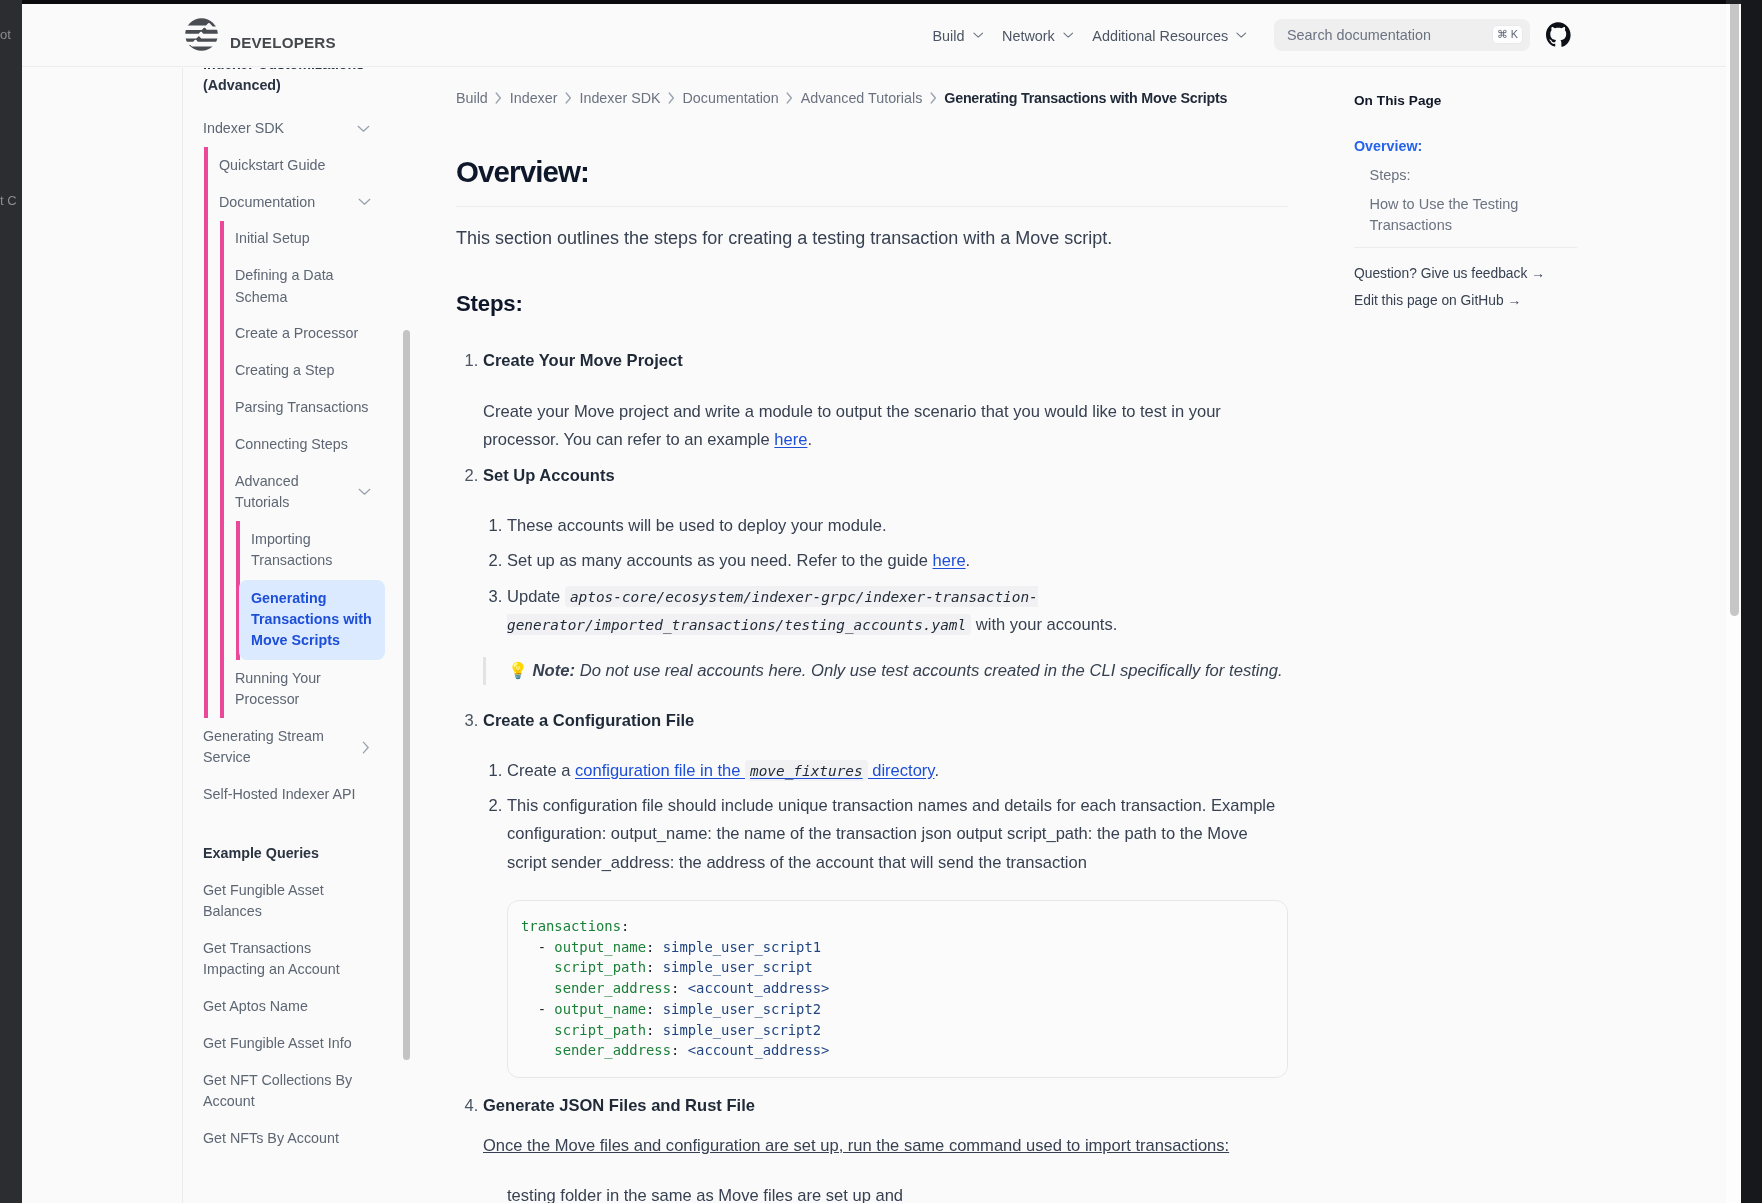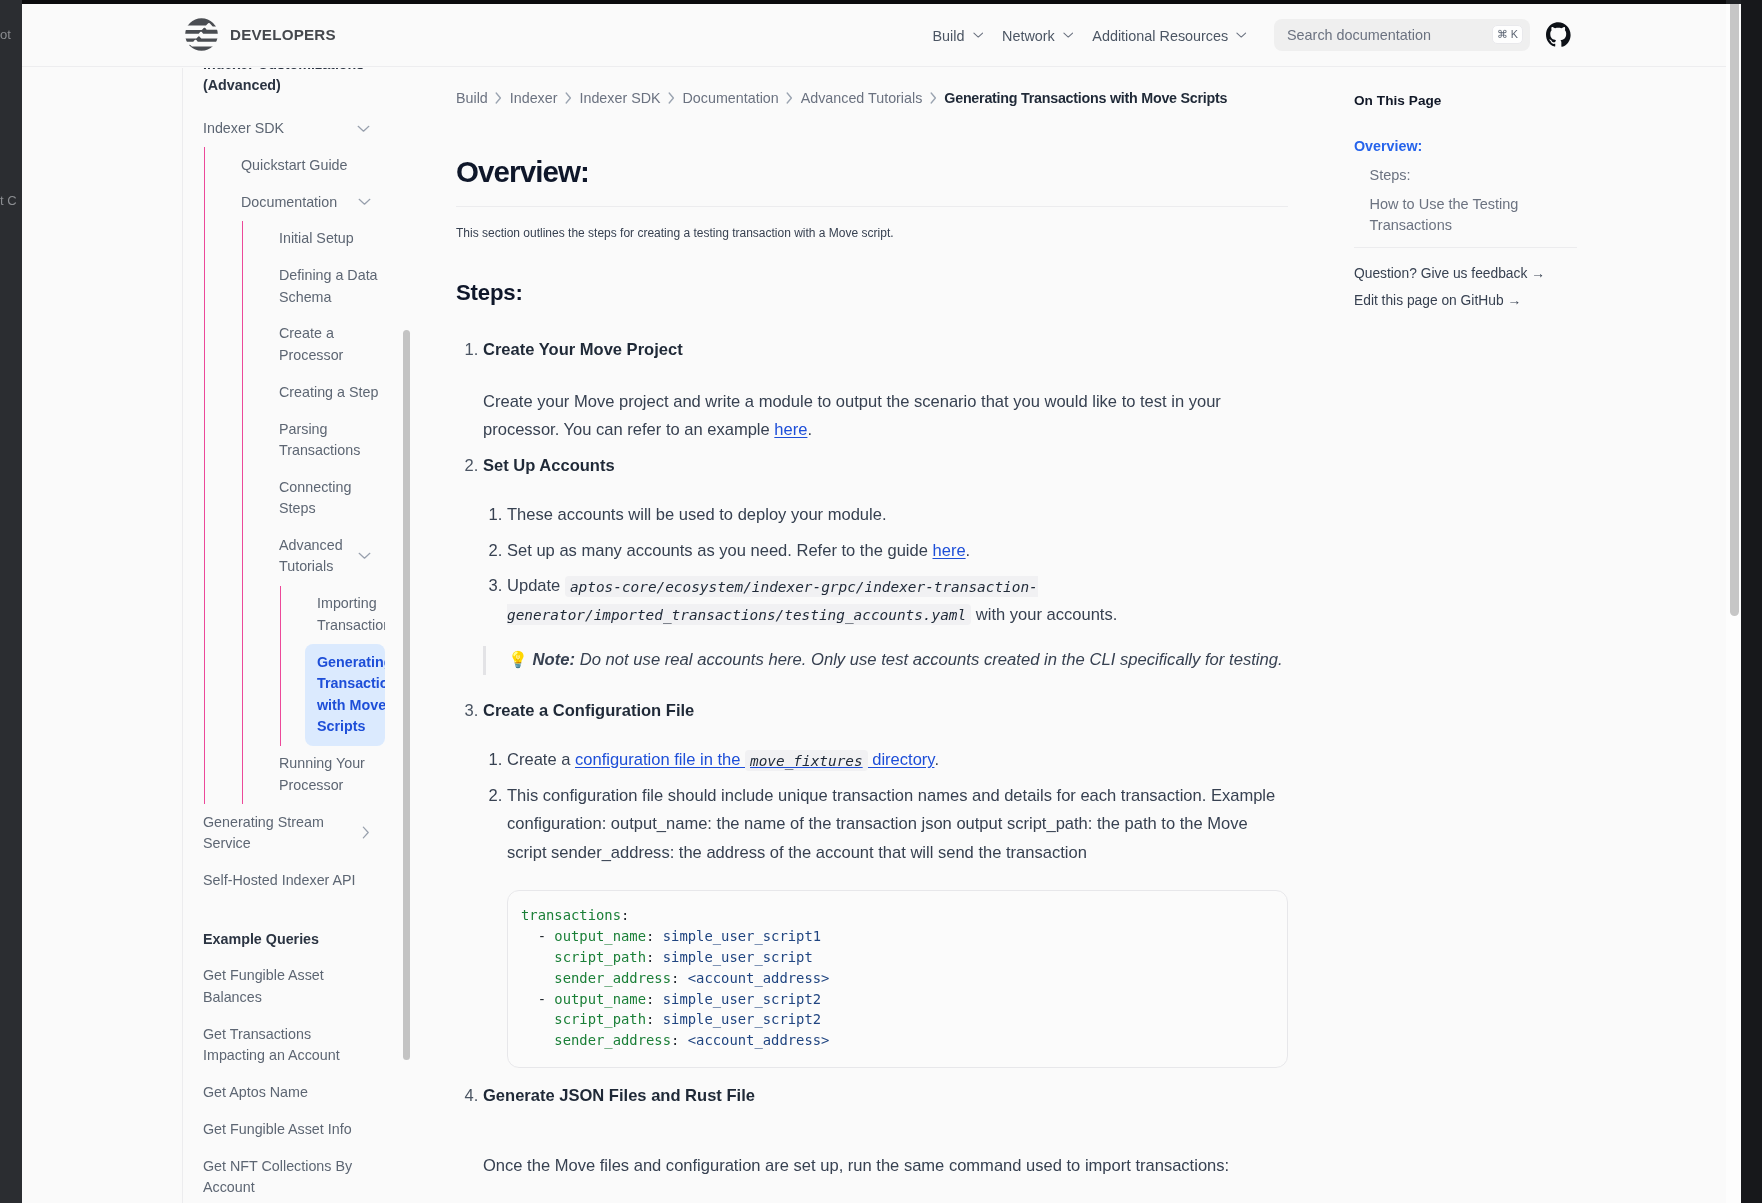--- a/index.html
+++ b/index.html
@@ -11,21 +11,21 @@
   .bg-dark-left { position:absolute; left:0; top:0; width:42px; height:1203px; background:#2b2d31; }
   .dkl-text { position:absolute; left:0; color:#8b8d91; font-size:13px; white-space:nowrap; }
   .bg-dark-right { position:absolute; left:1741px; top:0; width:21px; height:1203px; background:#17181b; }
   .topbar-black { position:absolute; left:22px; top:0; width:1704px; height:4px; background:#0b0b0d; }
 
   #page { position:absolute; left:22px; top:4px; width:1719px; height:1199px; background:#fafafa; overflow:hidden; }
 
   
   .site-header { position:absolute; left:0; top:0; width:1707px; height:63px; background:#fafafa;
      border-bottom:1px solid #ededef; display:flex; align-items:center; }
-  .brand { position:absolute; left:163px; top:14px; display:flex; align-items:center; gap:12px; }
+  .brand { position:absolute; left:163px; top:14px; display:flex; align-items:flex-end; gap:12px; }
   .brand-logo { width:33px; height:33px; display:block; flex:none;}
   .brand-name { font-size:15.2px; font-weight:700; letter-spacing:0.2px; color:#45484d; }
 
   .nav { position:absolute; left:901px; top:0px; height:63px; display:flex; align-items:center; gap:0px; }
   .nav-item { display:flex; align-items:center; gap:8px; font-size:14.4px; color:#4b5563; padding:0 9.5px; cursor:pointer; }
   .chev { width:10.5px; height:6.5px; display:block; flex:none; }
 
   .search-box { position:absolute; left:1252px; top:14.5px; width:256px; height:32px; background:#efefef;
      border-radius:8px; display:flex; align-items:center; padding:0 7px 0 13px; }
   .search-ph { font-size:14.4px; color:#6b7280; flex:1; }
@@ -37,41 +37,41 @@
   .sidebar { position:absolute; left:160px; top:64px; width:203px; height:1135px; border-left:1px solid #ececee;
      overflow:hidden; }
   .sidebar-inner { position:absolute; left:0; top:-22px; width:202px; padding:0 0 0 20px; }
   .sb-item { font-size:14.3px; color:#5d6673; padding:7.7px 0px; line-height:1.5; position:relative; cursor:pointer; }
   .sb-item.bold { font-weight:700; color:#2b3442; }
   .sb-row { display:flex; align-items:center; justify-content:space-between; gap:8px; padding-right:0px; }
   .sb-row:has(svg) { padding-right:14px; }
   .sidebar-inner > .sb-item > .sb-row { padding-right:15px; }
   .sb-chev { width:13px; height:8px; flex:none; }
   .sb-chev-r { width:8px; height:13px; flex:none; }
-  .sb-group { border-left:1px solid #ec4899; margin-left:1px; padding-left:36px; }
+  .sb-group { border-left:4px solid #ec4899; margin-left:1px; padding-left:11px; }
   .sb-item.act { background:#dbeafe; color:#1d4ed8; font-weight:700; border-radius:8px; padding:8px 12px; margin-left:-12px; margin-right:0px; }
   .sb-item.act .sb-row { padding-right:0; }
   .sb-cut { margin-bottom:6px; }
   .sb-head { margin-top:22px; }
   .sb-scroll { position:absolute; left:381px; top:326px; width:6.5px; height:730px; background:#c3c3c3; border-radius:4px; }
 
   .content { position:absolute; left:434px; top:64px; width:832px; }
   .crumbs { display:flex; align-items:center; gap:7.5px; font-size:14.3px; color:#6b7280; padding-top:22px; }
   .crumbs .sep { display:flex; align-items:center; }
   .crumbs .cur { color:#1f2937; font-weight:700; letter-spacing:-0.25px; }
 
   h1.title { font-size:29.5px; font-weight:700; color:#0f172a; letter-spacing:-0.9px; margin-top:48px; padding-bottom:15px;
      border-bottom:1px solid #ececee; line-height:1.25; }
-  .para { font-size:12px; color:#374151; line-height:1.716; margin-top:16px; }
+  .para { font-size:18px; color:#374151; line-height:1.716; margin-top:16px; }
   h2.sec { font-size:22.2px; font-weight:700; color:#0f172a; letter-spacing:-0.2px; margin-top:36px; line-height:1.3; }
 
   ol.steps { margin-top:28px; padding-left:27px; }
   ol.steps > li { font-size:16.55px; color:#1f2937; margin-bottom:7.6px; line-height:1.716; }
   ol.steps > li:nth-child(3) { margin-bottom:14px; }
-  p.sp.p4 { margin-top:42px; }
+  p.sp.p4 { margin-top:11px;text-decoration:underline; }
   p.sp.cutoff { margin-top:22px; margin-left:24px; }
   ol.steps > li::marker { color:#4b5563; font-weight:400; }
   .b { font-weight:700; color:#1f2937; }
   p.sp { margin-top:23px; font-size:16.55px; color:#374151; line-height:1.716; font-weight:400; }
   ol.sub { padding-left:24px; margin-top:21px; }
   ol.sub > li { font-size:16.55px; color:#374151; line-height:1.716; margin-bottom:7px; font-weight:400; }
   .em { font-size:16px; font-style:normal; }
   .ck { color:#1a7f37; }
   .cc { color:#24292f; }
   .cv { color:#1f4480; }

